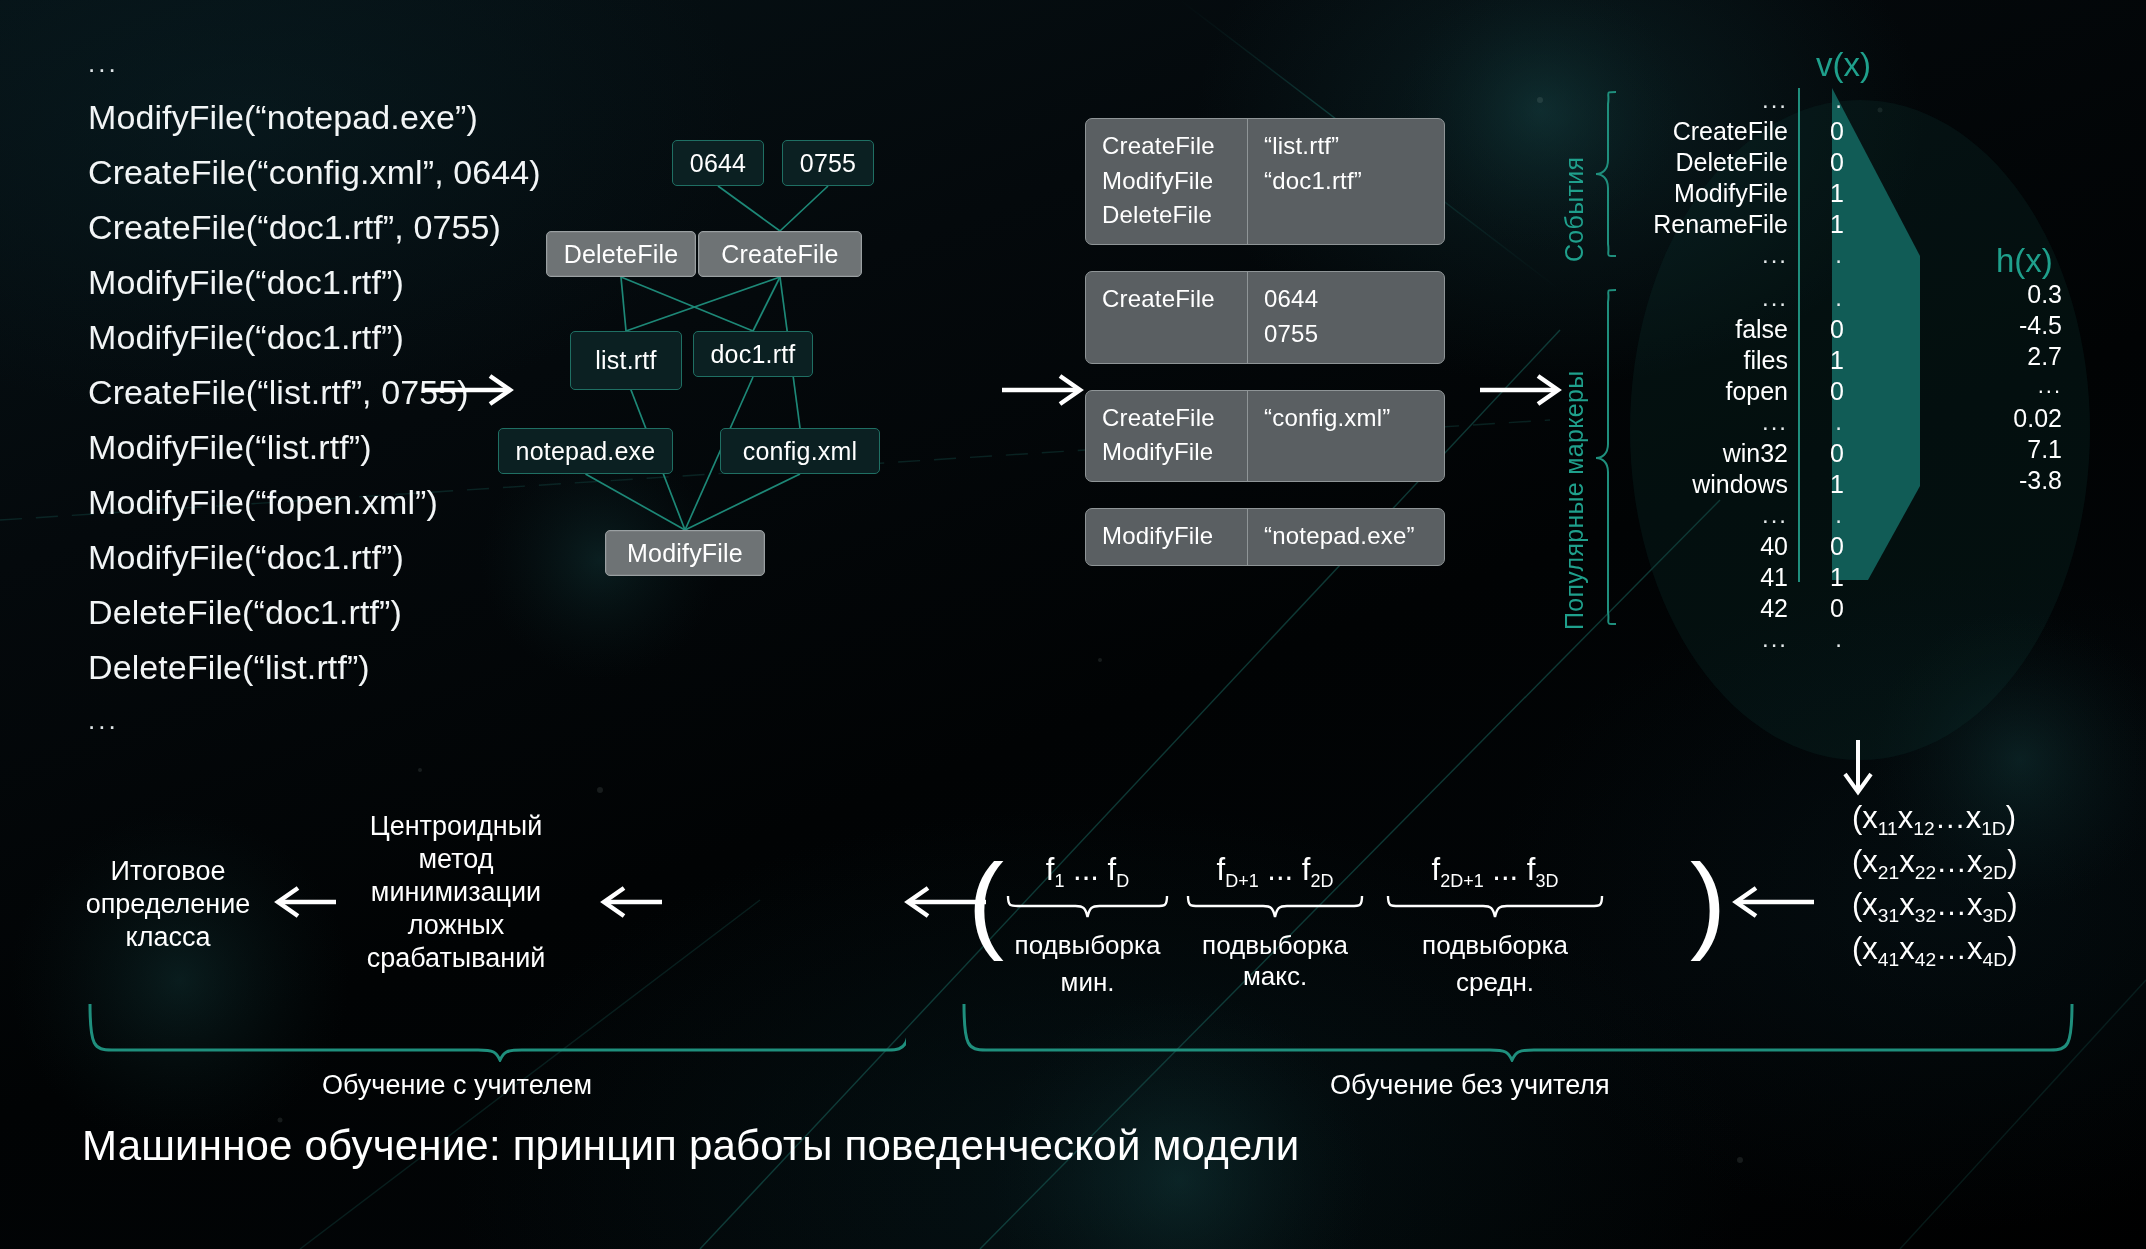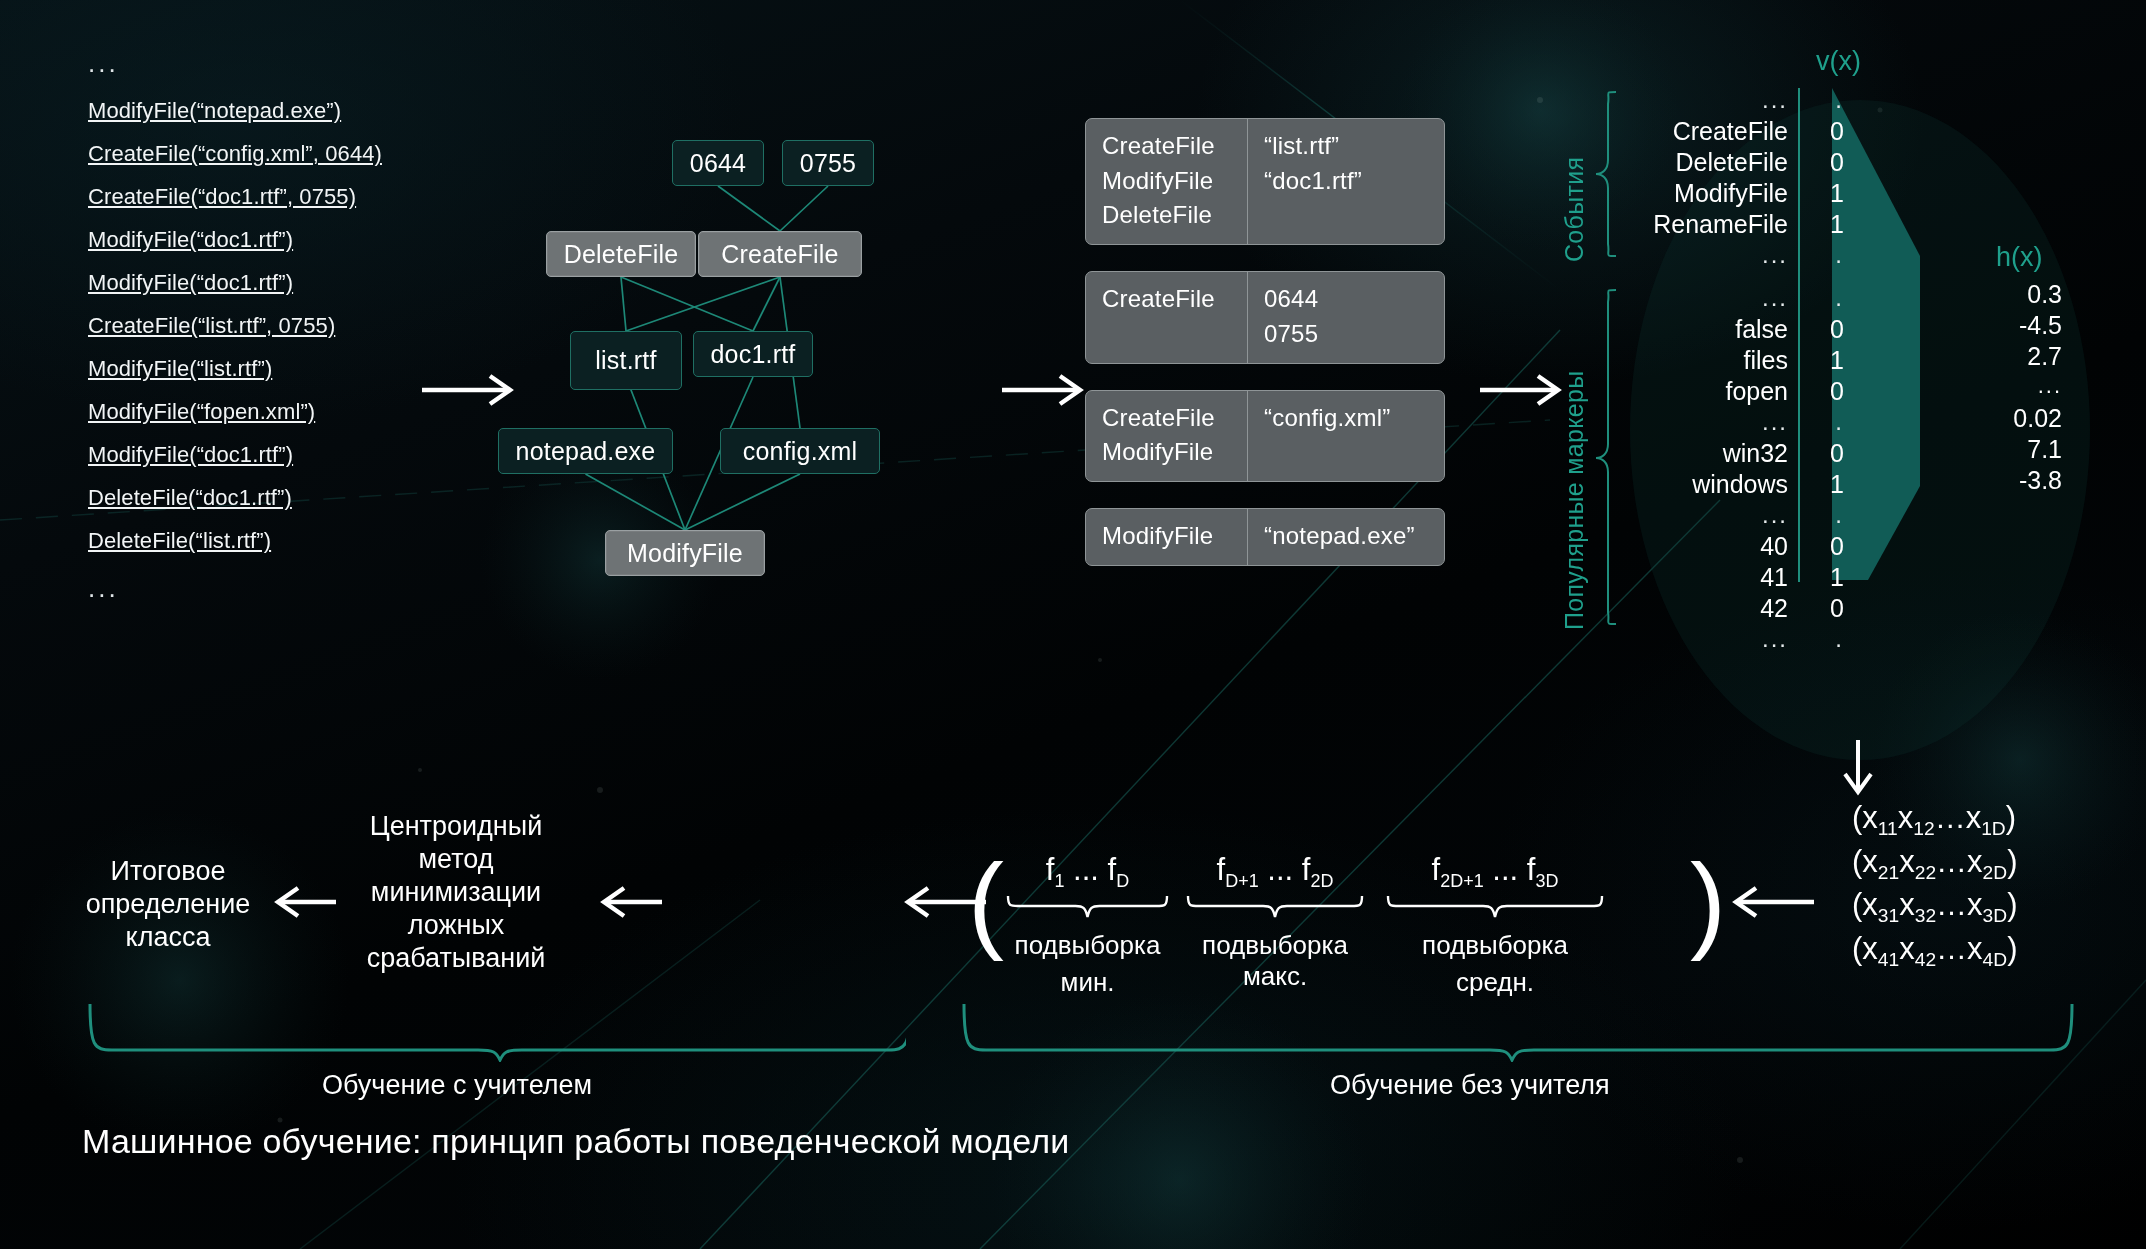--- a/index.html
+++ b/index.html
@@ -17,22 +17,22 @@
       radial-gradient(ellipse 700px 420px at 240px 120px, rgba(10,36,42,.40), rgba(0,0,0,0) 72%),
       radial-gradient(ellipse 900px 520px at 1100px 1180px, rgba(9,40,44,.34), rgba(0,0,0,0) 72%),
       radial-gradient(ellipse 640px 460px at 1950px 900px, rgba(8,30,36,.30), rgba(0,0,0,0) 72%),
       linear-gradient(160deg, #061216 0%, #04090c 28%, #010304 55%, #020507 78%, #000 100%);
   }
   #bgfx { position:absolute; inset:0; pointer-events:none; }
 
   
   .log { position:absolute; left:88px; top:48px; width:520px; }
   .log-line {
-    font-size: 22px; color:#f2f5f6; line-height: 1.0;
-    margin-bottom: 21px; white-space: nowrap; letter-spacing:.1px;text-decoration:underline;
+    font-size: 34px; color:#f2f5f6; line-height: 1.0;
+    margin-bottom: 21px; white-space: nowrap; letter-spacing:.1px;
   }
   .log-dots { font-size:26px; color:#dfe5e7; letter-spacing:3px; margin-bottom:21px; }
 
   
   .graph { position:absolute; left:470px; top:140px; width:560px; height:500px; }
   .gsvg { position:absolute; left:0; top:0; }
   .node {
     position:absolute; display:flex; align-items:center; justify-content:center;
     font-size:25px; color:#fff; border-radius:5px; white-space:nowrap;
     letter-spacing:.2px;
@@ -50,21 +50,21 @@
   .pair .col {
     padding:12px 16px 13px; display:flex; flex-direction:column; gap:4px;
     font-size:24px; color:#fff; letter-spacing:.2px;
   }
   .pair .col.left { width:162px; border-right:1.3px solid #8f9597; }
   .pair .col.right { flex:1; }
   .pair .col span { line-height:1.28; white-space:nowrap; }
 
   
   .fv { position:absolute; left:1560px; top:30px; width:400px; height:720px; }
-  .fv-title { position:absolute; color:#1fa08c; font-size:27px; }
+  .fv-title { position:absolute; color:#1fa08c; font-size:33px; }
   .vbar { position:absolute; width:1.6px; background:#1f8f7d; }
   .fv-col { position:absolute; text-align:right; font-size:25px; color:#fff; }
   .fv-col .r { line-height:1.0; height:31px; white-space:nowrap; }
   .fv-col .r.dots { color:#e6ebec; letter-spacing:2px; font-size:24px; }
   .grp-label {
     position:absolute; color:#1fa08c; font-size:25px;
     writing-mode: vertical-rl; transform: rotate(180deg);
     white-space:nowrap; letter-spacing:.3px;
   }
   .hx { position:absolute; text-align:right; font-size:25px; color:#fff; width:110px; }
@@ -80,21 +80,21 @@
   .blk { position:absolute; text-align:center; color:#fff; }
   .blk .ln { line-height:1.22; white-space:nowrap; }
 
   .sub-label { font-size:26px; color:#fff; white-space:nowrap; text-align:center; }
   .feat-top { font-size:31px; color:#fff; white-space:nowrap; }
   .feat-top sub { font-size:.58em; }
 
   .caption { position:absolute; font-size:27px; color:#fff; white-space:nowrap; }
   .title {
     position:absolute; left:82px; top:1122px;
-    font-size:34px; color:#fff; white-space:nowrap; letter-spacing:.2px;
+    font-size:42px; color:#fff; white-space:nowrap; letter-spacing:.2px;
   }
   .paren { position:absolute; color:#fff; font-weight:300; line-height:1; }
 </style>
 </head>
 <body>
 
 <div id="stage">
 
   <svg id="bgfx" width="2146" height="1249">
     <defs>

